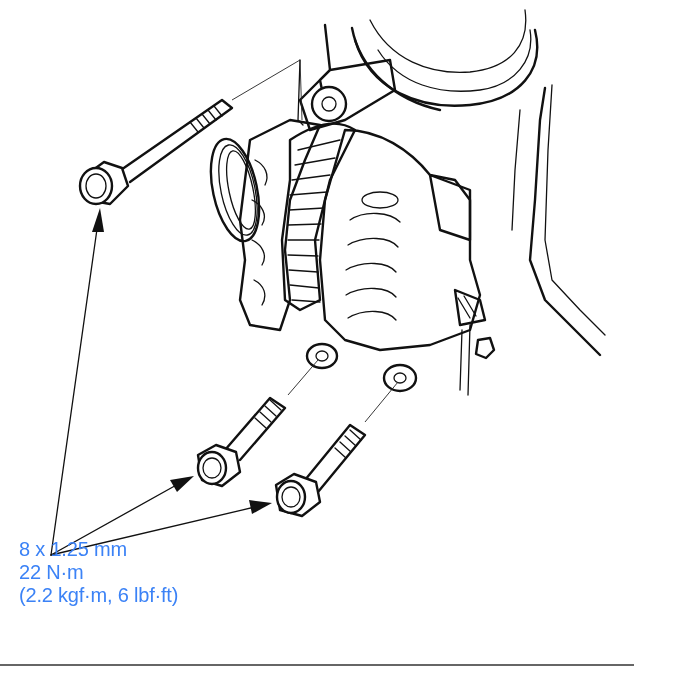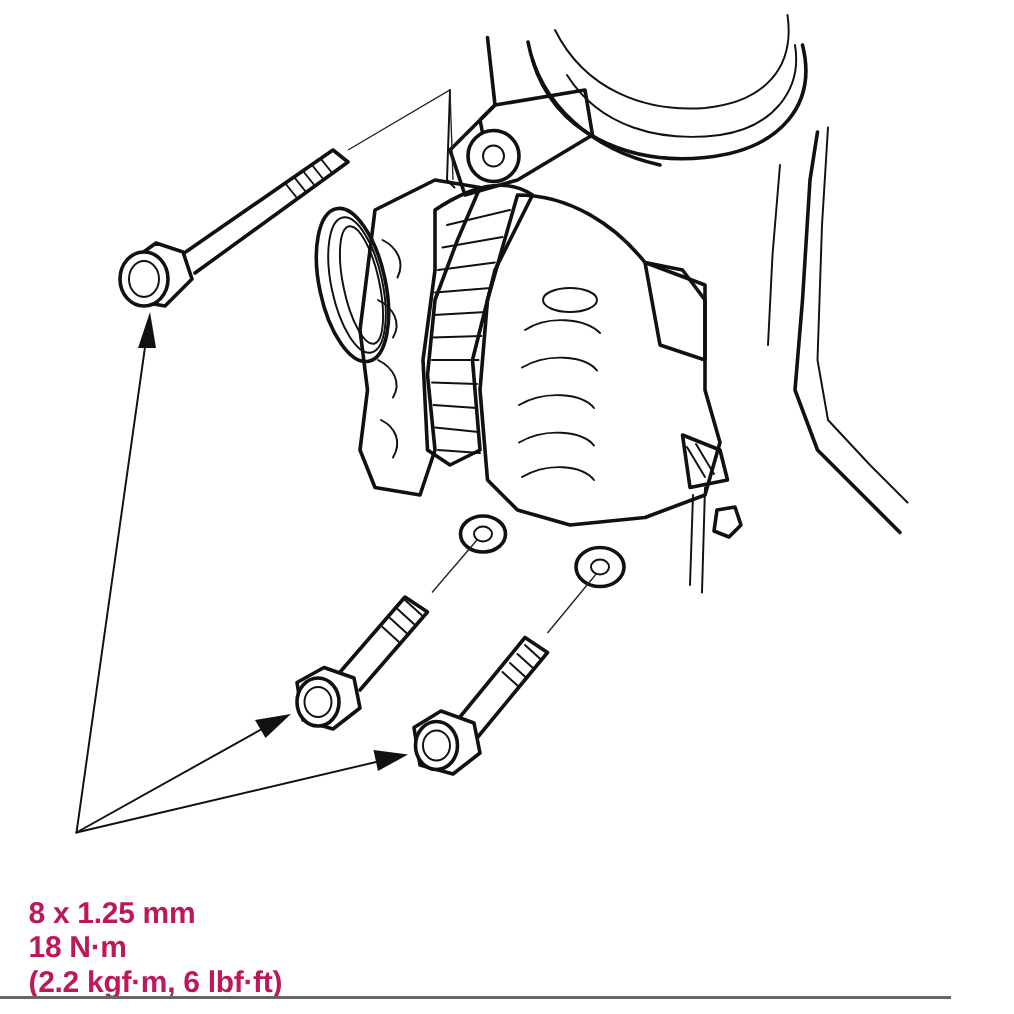--- a/index.html
+++ b/index.html
@@ -3,21 +3,21 @@
   <meta charset="utf-8">
   <style>
     html, body { margin:0; padding:0; background:#ffffff; }
     body { width:676px; height:676px; position:relative; overflow:hidden; font-family:"Liberation Sans", sans-serif; }
     #stage { position:absolute; left:0; top:0; width:676px; height:676px; }
     svg.art { position:absolute; left:0; top:0; width:676px; height:676px; }
     .ln { fill:none; stroke:#111; stroke-width:2.4; stroke-linecap:round; stroke-linejoin:round; }
     .thin { fill:none; stroke:#111; stroke-width:1.3; stroke-linecap:round; stroke-linejoin:round; }
     .hair { fill:none; stroke:#222; stroke-width:0.9; }
     .wfill { fill:#fff; stroke:#111; stroke-width:2.4; stroke-linejoin:round; }
-    .spec { position:absolute; left:19px; top:598px; color:#be185d; font-weight:bold; font-size:20px; line-height:23px; letter-spacing:-0.2px; }
+    .spec { position:absolute; left:19px; top:538px; color:#3b82f6; font-weight:normal; font-size:20px; line-height:23px; letter-spacing:-0.2px; }
     .spec div { white-space:nowrap; }
     .rule { position:absolute; left:0; top:664px; width:634px; height:2px; background:#666; }
   </style>
 </head>
 <body>
 
 <div id="stage">
   <svg class="art" viewBox="0 0 676 676">
 
     <g>
@@ -142,18 +142,18 @@
       <path d="M100 208 L92 232 L104 232 Z" fill="#111"></path>
       <line class="thin" x1="51" y1="555" x2="180" y2="483"></line>
       <path d="M194 476 L170 480 L177 492 Z" fill="#111"></path>
       <line class="thin" x1="51" y1="555" x2="255" y2="507"></line>
       <path d="M272 503 L249 500 L252 514 Z" fill="#111"></path>
     </g>
   </svg>
 
   <div class="spec">
     <div>8 x 1.25 mm</div>
-    <div>18 N·m</div>
+    <div>22 N·m</div>
     <div>(2.2 kgf·m, 6 lbf·ft)</div>
   </div>
 
   <div class="rule"></div>
 </div>
 
 </body></html>

